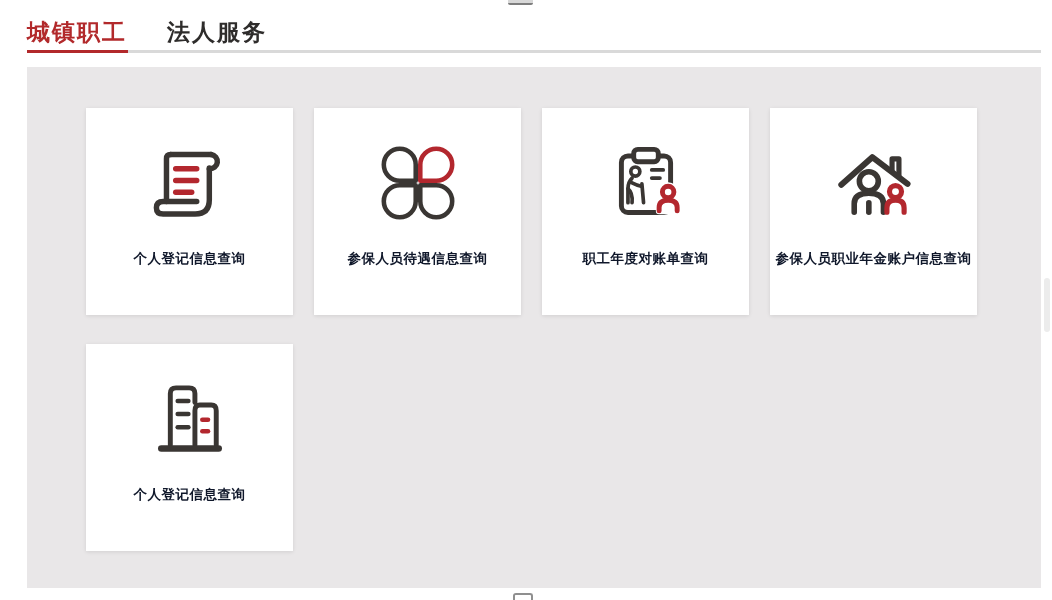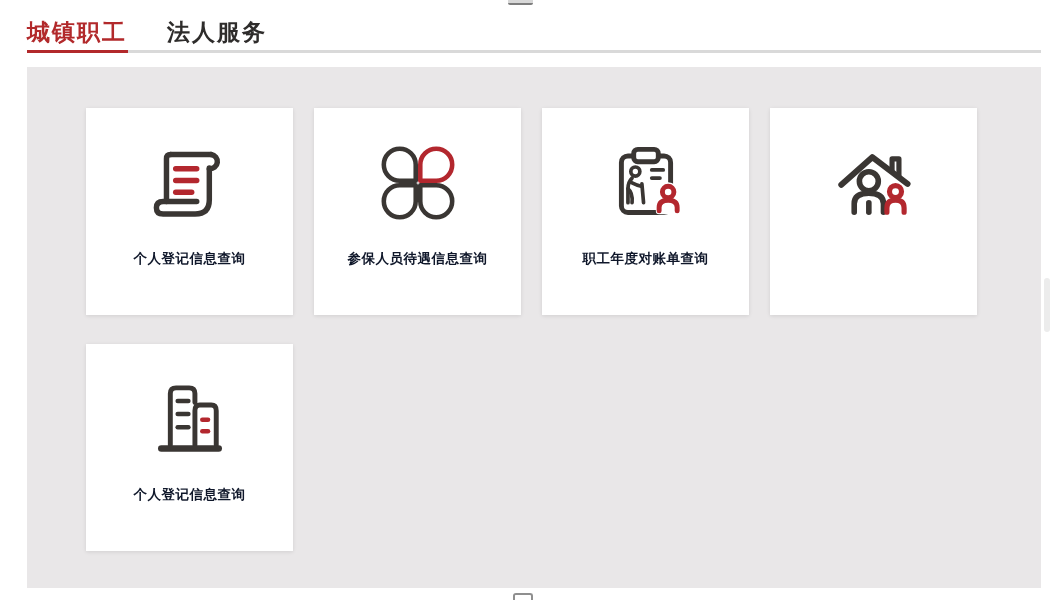--- a/index.html
+++ b/index.html
@@ -122,20 +122,21 @@
               <circle cx="44" cy="48" r="11" stroke-width="6.5"></circle>
               <path d="M27 84 V74 Q27 62 44 62 Q61 62 61 74 V84" stroke-width="6.5"></path>
               <path d="M44 84 V73" stroke-width="6.5"></path>
             </g>
             <g stroke="#b3272e" stroke-width="6">
               <circle cx="75" cy="60" r="7"></circle>
               <path d="M65 84 V79 Q65 70 75 70 Q85 70 85 79 V84"></path>
             </g>
           </svg>
         </div>
+        <div class="label">参保人员职业年金账户信息查询</div>
       </div>
 
       <div class="card">
         <div class="icon-wrap">
           <svg width="82" height="82" viewBox="0 0 100 100" fill="none" stroke-linecap="round" stroke-linejoin="round">
             <path d="M26 82 V19 Q26 12 33 12 H49 Q56 12 56 19 V30" stroke="#3a3633" stroke-width="6"></path>
             <path d="M56 82 V40 Q56 33 62 33 H76 Q82 33 82 40 V82" stroke="#3a3633" stroke-width="6"></path>
             <g stroke="#3a3633" stroke-width="5.5">
               <path d="M35 28 H48"></path>
               <path d="M35 44 H48"></path>

